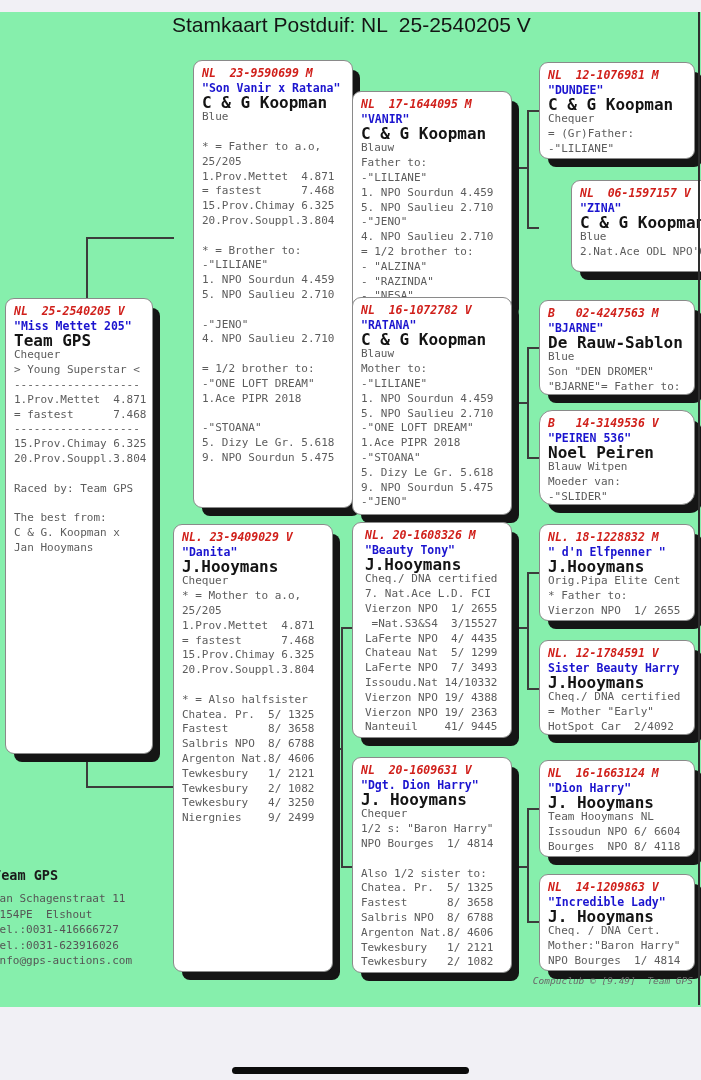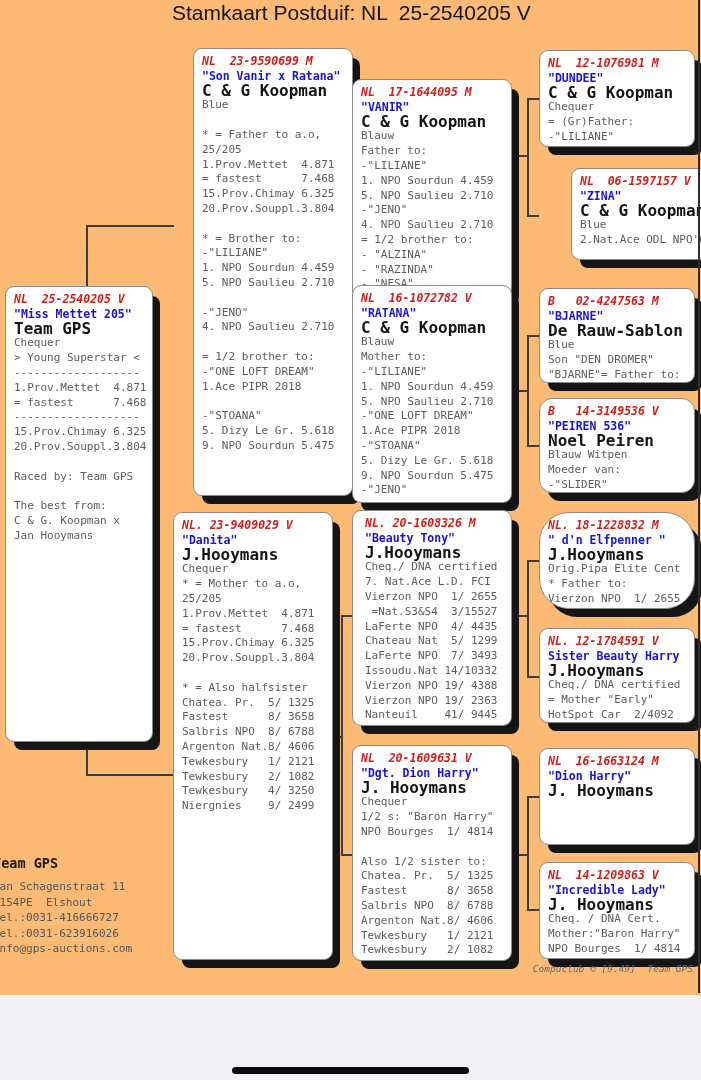--- a/index.html
+++ b/index.html
@@ -3,22 +3,22 @@
 <meta charset="utf-8">
 <style>
   html,body{margin:0;padding:0;}
   body{
     width:701px;height:1080px;
     background:#f1f0f5;
     font-family:"DejaVu Sans Mono","Liberation Mono",monospace;
     position:relative;overflow:hidden;
   }
   .page{
-    position:absolute;left:0;top:0;width:701px;height:995px;
-    background:#fdba74;
+    position:absolute;left:0;top:12px;width:701px;height:995px;
+    background:#86efac;
   }
   .page-edge{
     position:absolute;top:0;right:1px;width:2px;height:993px;
     background:#2e2e2e;z-index:3;
   }
   .title{
     position:absolute;left:172px;top:1px;width:520px;
     font-family:"Liberation Sans","DejaVu Sans",sans-serif;
     font-size:21px;color:#141414;letter-spacing:0px;
     white-space:pre;z-index:2;
@@ -264,21 +264,21 @@
 
   <div class="pbox" style="left:539px;top:398px;width:156px;height:95px;border-radius:13px;">
     <div class="ring">B   14-3149536 V</div>
     <div class="pname">"PEIREN 536"</div>
     <div class="owner">Noel Peiren</div>
     <div class="pbody">Blauw Witpen
 Moeder van:
 -"SLIDER"</div>
   </div>
 
-  <div class="pbox" style="left:539px;top:512px;width:156px;height:97px;border-radius:30px;">
+  <div class="pbox" style="left:539px;top:512px;width:156px;height:97px;">
     <div class="ring">NL. 18-1228832 M</div>
     <div class="pname">" d'n Elfpenner "</div>
     <div class="owner">J.Hooymans</div>
     <div class="pbody">Orig.Pipa Elite Cent
 * Father to:
 Vierzon NPO  1/ 2655</div>
   </div>
 
   <div class="pbox" style="left:539px;top:628px;width:156px;height:95px;">
     <div class="ring">NL. 12-1784591 V</div>
@@ -286,20 +286,23 @@
     <div class="owner">J.Hooymans</div>
     <div class="pbody">Cheq./ DNA certified
 = Mother "Early"
 HotSpot Car  2/4092</div>
   </div>
 
   <div class="pbox" style="left:539px;top:748px;width:156px;height:97px;">
     <div class="ring">NL  16-1663124 M</div>
     <div class="pname">"Dion Harry"</div>
     <div class="owner">J. Hooymans</div>
+    <div class="pbody">Team Hooymans NL
+Issoudun NPO 6/ 6604
+Bourges  NPO 8/ 4118</div>
   </div>
 
   <div class="pbox" style="left:539px;top:862px;width:156px;height:97px;">
     <div class="ring">NL  14-1209863 V</div>
     <div class="pname">"Incredible Lady"</div>
     <div class="owner">J. Hooymans</div>
     <div class="pbody">Cheq. / DNA Cert.
 Mother:"Baron Harry"
 NPO Bourges  1/ 4814</div>
   </div>

